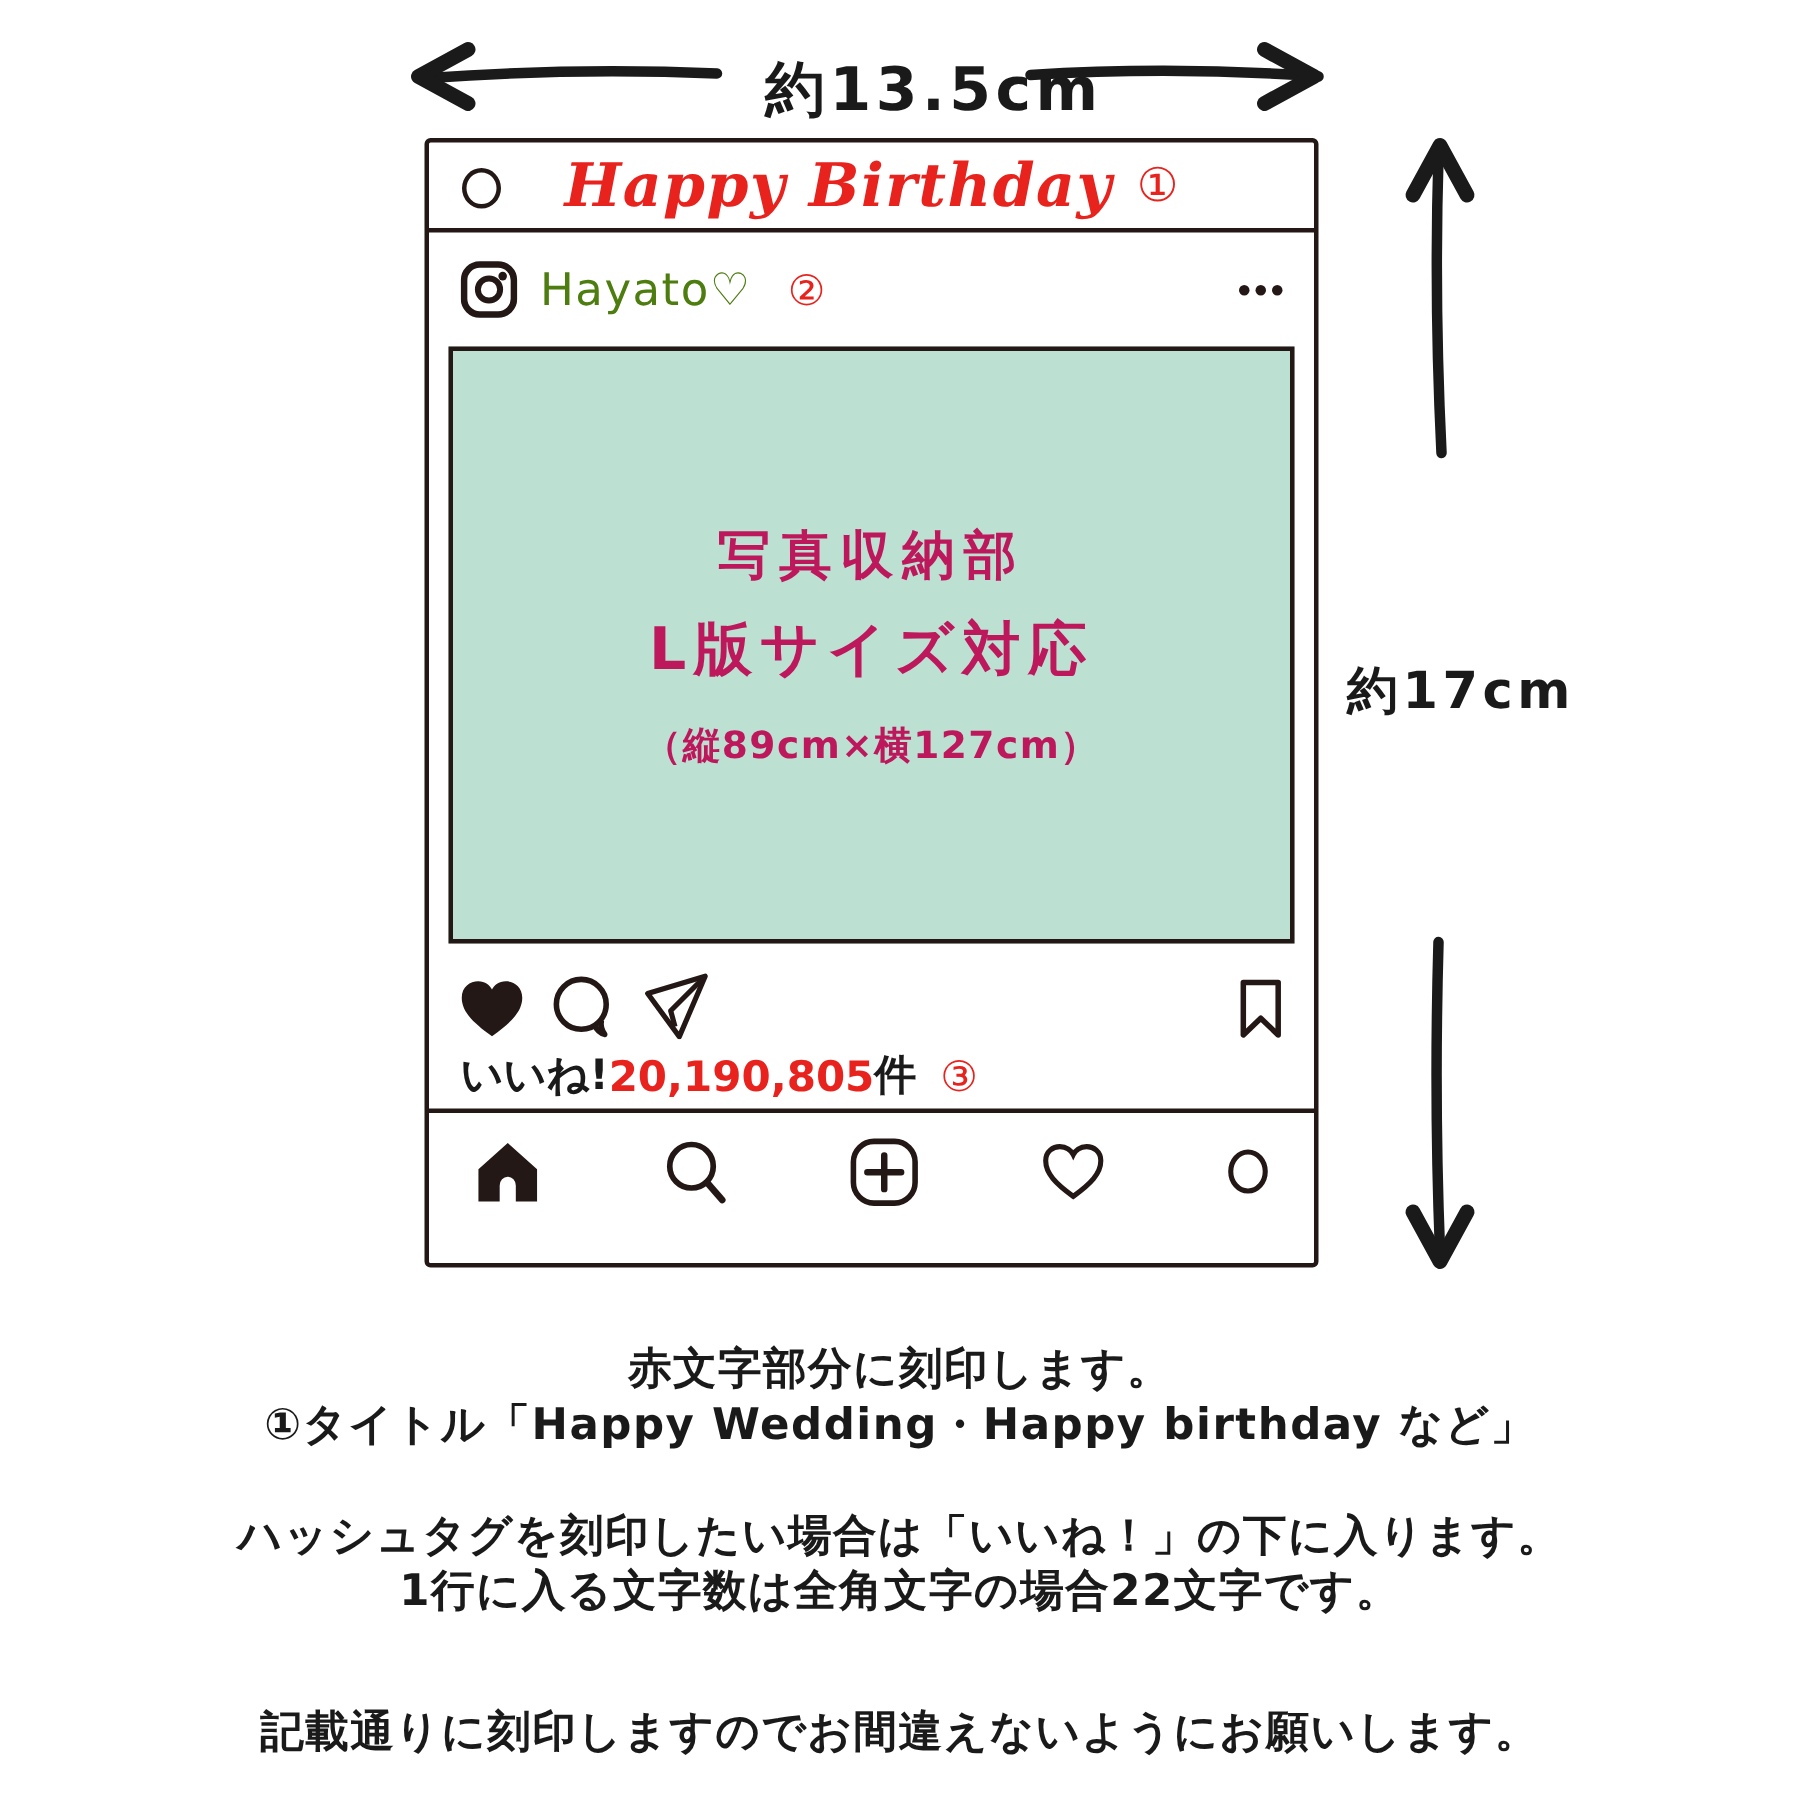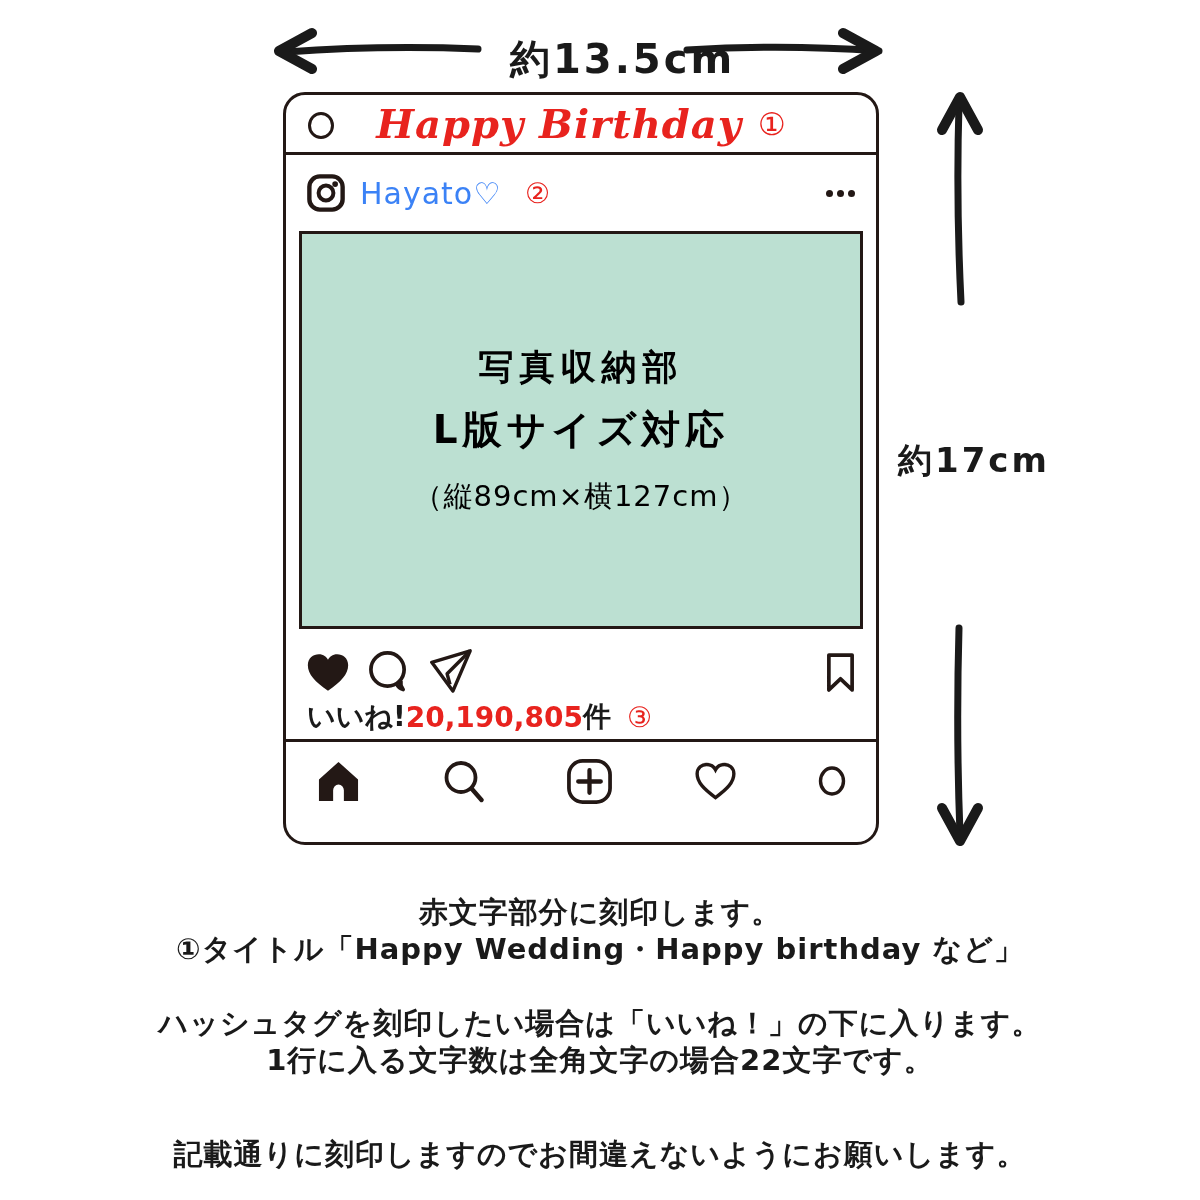--- a/index.html
+++ b/index.html
@@ -16,21 +16,21 @@
   
   .arrow-svg { display: block; }
   .dim-label {
     font-size: 40px; font-weight: bold; letter-spacing: 3px;
     color: #1a1a1a; white-space: nowrap;
   }
 
   
   .frame {
     left: 283px; top: 92px; width: 596px; height: 753px;
-    border: 3px solid #231815; border-radius: 22px;
+    border: 3px solid #231815; border-radius: 4px;
     background: #ffffff;
     display: flex; flex-direction: column;
   }
   .top-bar {
     height: 60px; flex: 0 0 60px;
     border-bottom: 3px solid #231815;
     position: relative;
     display: flex; align-items: center; justify-content: center;
   }
   .hang-hole {
@@ -43,34 +43,34 @@
     font-size: 40px; color: #e8231e; letter-spacing: 1px;
     line-height: 1;
   }
   .title-marker { font-family: "DejaVu Sans", sans-serif; font-style: normal;
     font-size: 31px; color: #e8231e; margin-left: 16px; font-weight: normal; }
 
   .ig-header {
     height: 76px; flex: 0 0 76px;
     display: flex; align-items: center; padding: 0 21px;
   }
-  .username { color: #3b82f6; font-size: 30px; margin-left: 15px; letter-spacing: 1px; }
+  .username { color: #4d7c0f; font-size: 30px; margin-left: 15px; letter-spacing: 1px; }
   .user-marker { color: #e8231e; font-size: 28px; margin-left: 24px; }
   .dots { margin-left: auto; display: flex; gap: 4px; }
   .dots i { width: 7px; height: 7px; border-radius: 50%; background: #231815; }
 
   .photo-area {
     margin: 0 13px; height: 398px; flex: 0 0 398px;
     background: #bce0d2; border: 3px solid #231815;
     display: flex; flex-direction: column; align-items: center; justify-content: center;
-    text-align: center; color: #000000;
+    text-align: center; color: #be185d;
   }
   .photo-line1 { font-size: 35px; font-weight: bold; letter-spacing: 6px; }
   .photo-line2 { font-size: 39px; font-weight: bold; letter-spacing: 5px; margin-top: 12px; }
-  .photo-line3 { font-size: 29px; font-weight: normal; letter-spacing: 1px; margin-top: 20px; }
+  .photo-line3 { font-size: 25px; font-weight: bold; letter-spacing: 1px; margin-top: 20px; }
 
   .actions {
     flex: 0 0 66px; display: flex; align-items: flex-end;
     padding: 0 20px 2px; gap: 17px;
   }
   .bookmark-wrap { margin-left: auto; }
 
   .likes {
     flex: 0 0 44px; display: flex; align-items: center;
     padding: 0 21px; font-size: 28px; font-weight: bold; letter-spacing: 0px;

